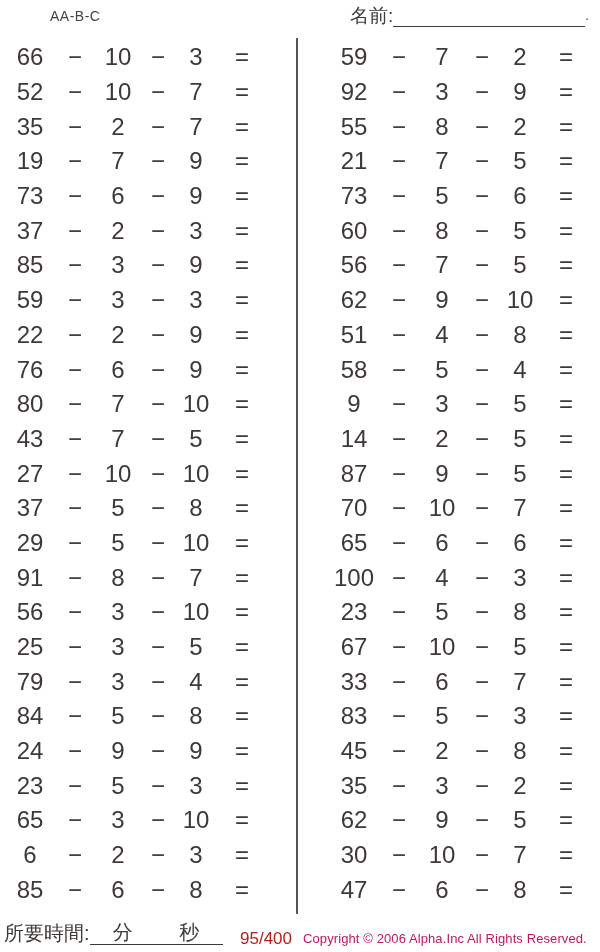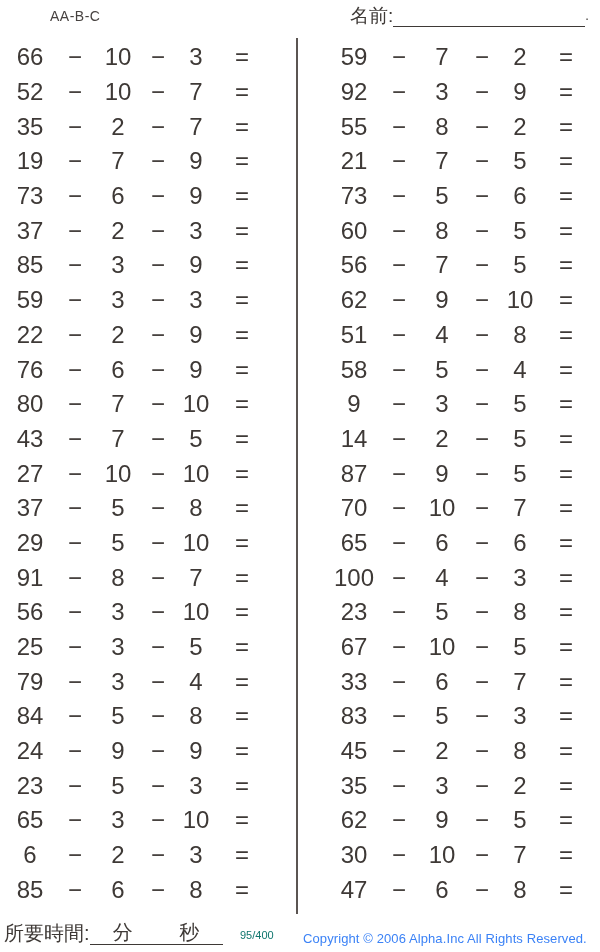--- a/index.html
+++ b/index.html
@@ -32,24 +32,24 @@
   }
   .footer-time{
     position:absolute;left:4px;top:921px;display:flex;align-items:flex-end;
     font-size:20px;line-height:24px;
   }
   .time-line{
     display:inline-flex;width:133px;height:23px;justify-content:space-around;
     align-items:flex-end;border-bottom:1.5px solid #3e3936;
   }
   .page-num{
-    position:absolute;left:240px;top:929px;font-size:11px;color:#0f766e;
+    position:absolute;left:240px;top:929px;font-size:17px;color:#b91c1c;
   }
   .copyright{
-    position:absolute;left:303px;top:931px;font-size:13px;color:#3b82f6;letter-spacing:.1px;
+    position:absolute;left:303px;top:931px;font-size:13px;color:#be185d;letter-spacing:.1px;
   }
 </style>
 </head>
 <body>
 
 <div class="code">AA-B-C</div>
 
 <div class="namewrap">
   <span class="name-label">名前:</span>
   <span class="name-line"></span>

